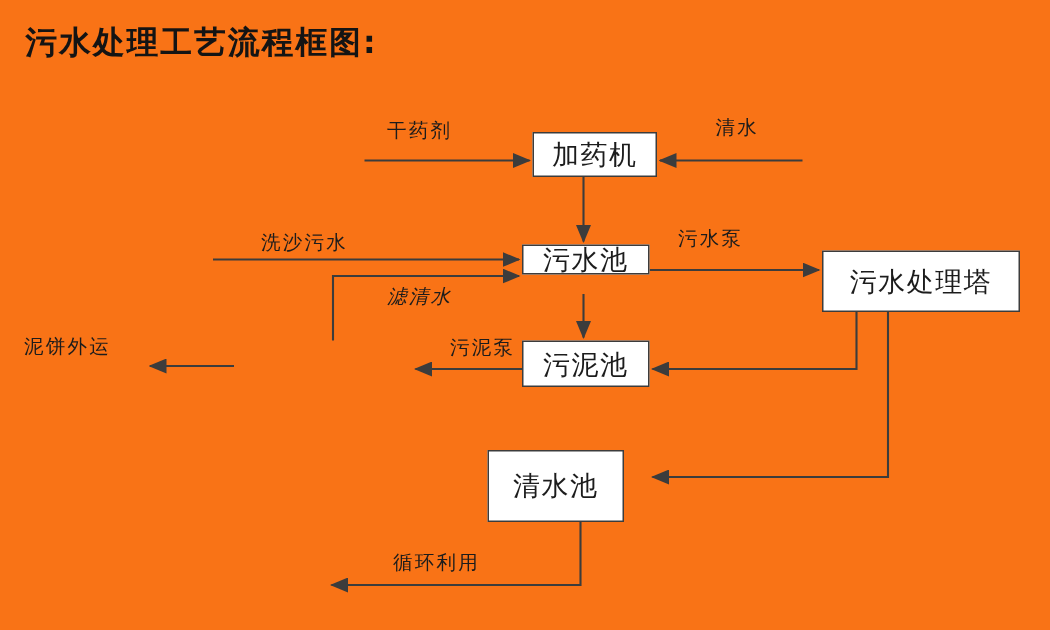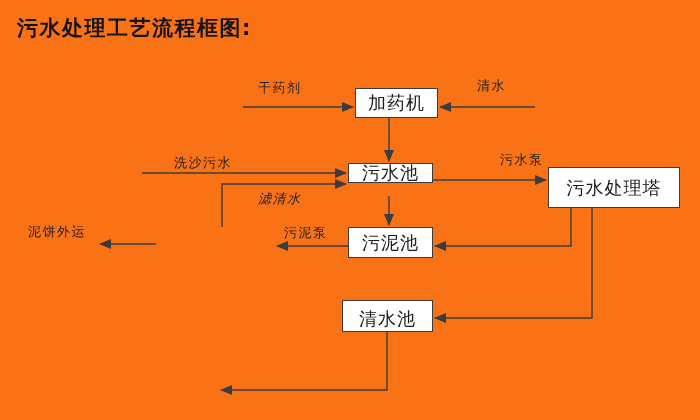--- a/index.html
+++ b/index.html
@@ -38,37 +38,37 @@
     font-size: 18px;
     letter-spacing: 1px;
     white-space: nowrap;
     font-family: Liberation Mono, monospace;
   }
   .node-dosing   { left: 355px; top: 88px;  width: 83px;  height: 30px; }
   .node-sewage   { left: 348px; top: 163px; width: 85px;  height: 20px; }
   .node-tower    { left: 548px; top: 167px; width: 132px; height: 41px; }
   .node-press    { left: 156px; top: 227px; width: 119px; height: 31px; }
   .node-sludge   { left: 348px; top: 227px; width: 85px;  height: 31px; }
-  .node-clean    { left: 342px; top: 300px; width: 91px;  height: 32px; align-items: flex-end; }
+  .node-clean    { left: 325px; top: 300px; width: 91px;  height: 48px; }
   .flow-label {
     position: absolute;
     font-size: 13px;
     color: #1c1c1c;
     letter-spacing: 1.5px;
     line-height: 20px;
     white-space: nowrap;
   }
   .lbl-dry-agent     { left: 258px; top: 78px;  }
   .lbl-clean-water   { left: 477px; top: 76px;  }
   .lbl-sand-wash     { left: 174px; top: 153px; }
   .lbl-filter-water  { left: 258px; top: 189px; font-style: italic; }
-  .lbl-sewage-pump   { left: 452px; top: 150px; margin-left: 48px; }
+  .lbl-sewage-pump   { left: 452px; top: 150px; }
   .lbl-bottom-sewage { left: 470px; top: 224px; }
-  .lbl-sludge-pump   { left: 284px; top: 223px; }
-  .lbl-mud-cake      { left: 28px;  top: 222px; }
+  .lbl-sludge-pump   { left: 300px; top: 223px; }
+  .lbl-mud-cake      { left: 16px;  top: 222px; font-family: Liberation Mono, monospace; }
   .lbl-recycle       { left: 262px; top: 366px; }
   .edge { stroke: #3c3c3c; stroke-width: 1.4; fill: none; }
 </style>
 </head>
 <body>
 
 <div class="canvas">
 
   <div class="title">污水处理工艺流程框图:</div>
 
@@ -108,14 +108,15 @@
     <span>清水池</span>
   </div>
 
   <span class="flow-label lbl-dry-agent">干药剂</span>
   <span class="flow-label lbl-clean-water">清水</span>
   <span class="flow-label lbl-sand-wash">洗沙污水</span>
   <span class="flow-label lbl-filter-water">滤清水</span>
   <span class="flow-label lbl-sewage-pump">污水泵</span>
   <span class="flow-label lbl-sludge-pump">污泥泵</span>
   <span class="flow-label lbl-mud-cake">泥饼外运</span>
+  <span class="flow-label lbl-recycle">循环利用</span>
 
 </div>
 
 </body></html>

